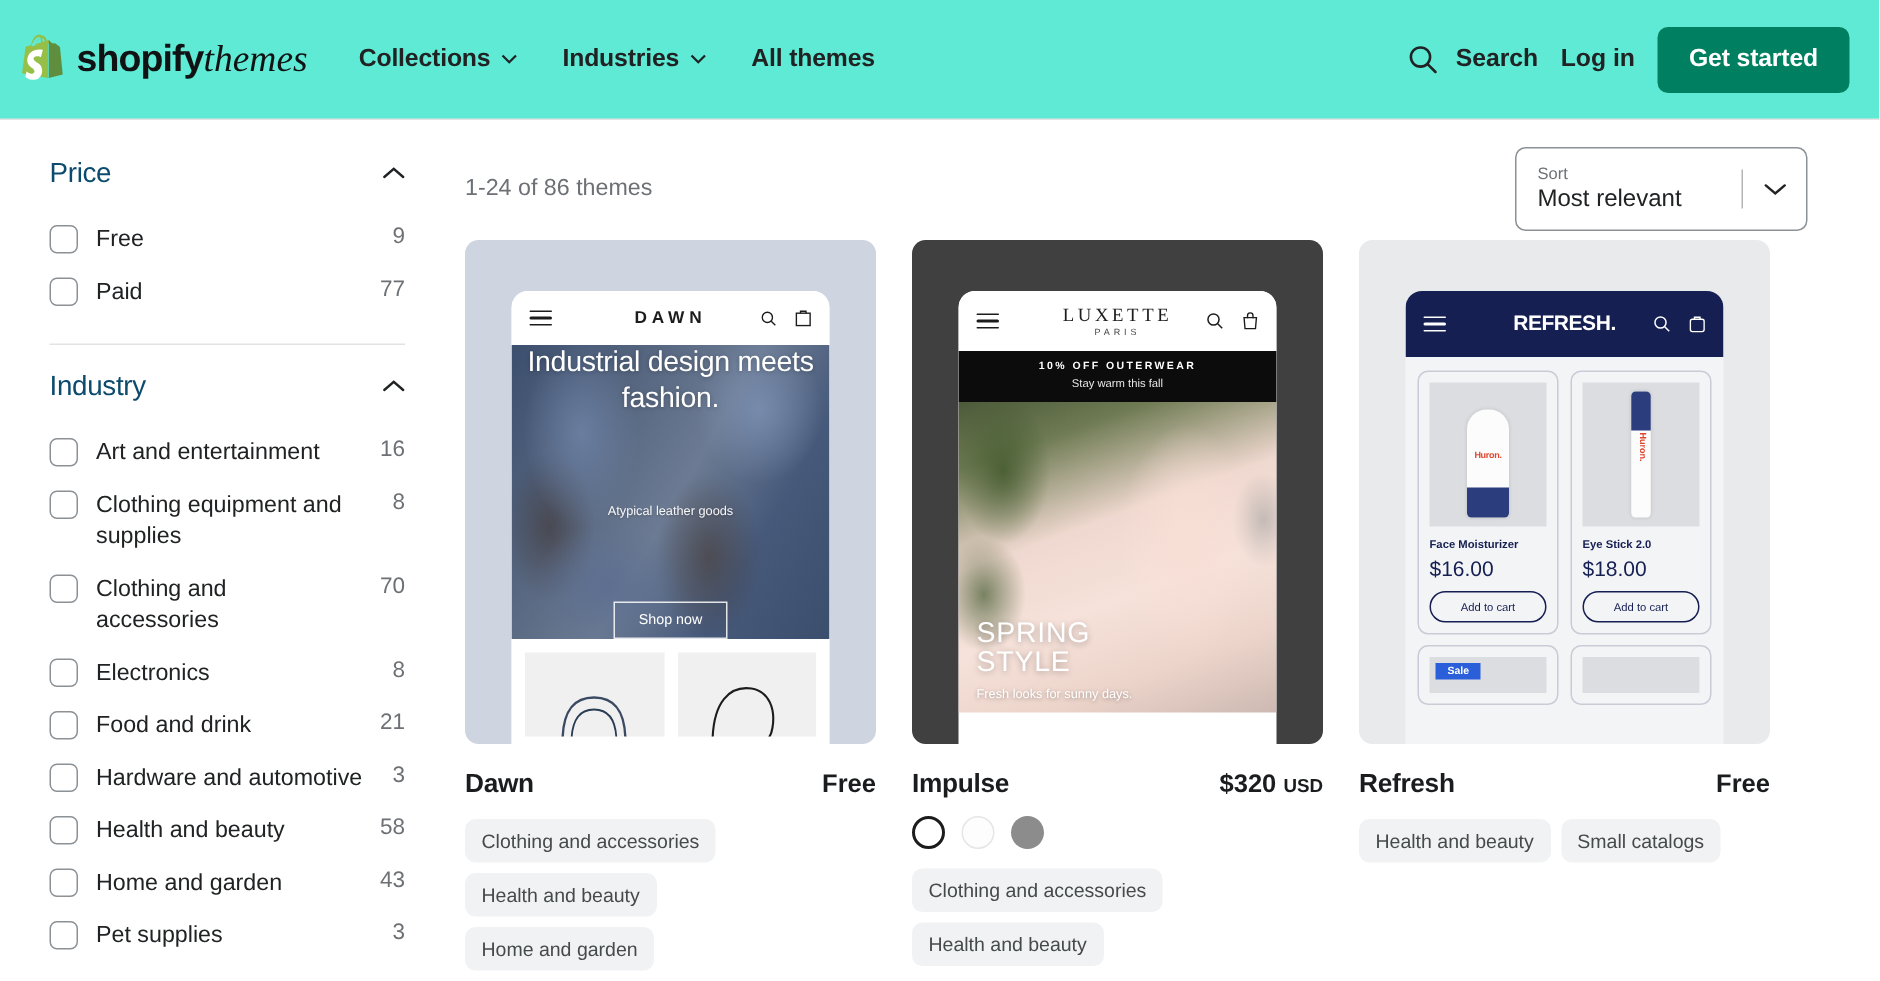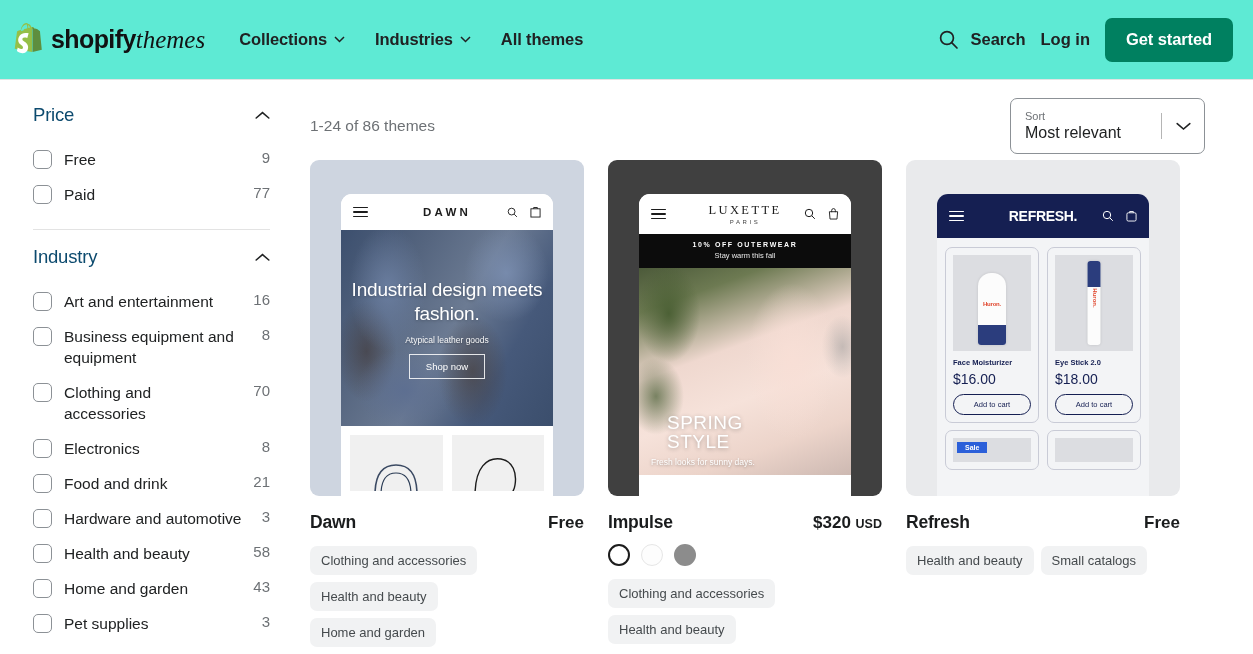--- a/index.html
+++ b/index.html
@@ -123,21 +123,21 @@
     content:""; position:absolute; inset:0;
     background:
       radial-gradient(ellipse 55px 90px at 22% 30%, rgba(110,130,165,.85), transparent 70%),
       radial-gradient(ellipse 60px 70px at 78% 22%, rgba(125,145,180,.8), transparent 70%),
       radial-gradient(ellipse 70px 60px at 30% 82%, rgba(92,110,145,.9), transparent 70%),
       radial-gradient(ellipse 50px 80px at 62% 72%, rgba(70,55,45,.55), transparent 70%),
       radial-gradient(ellipse 42px 70px at 12% 62%, rgba(60,45,38,.5), transparent 72%);
   }
   .dawn-hero-txt {
     position: absolute; inset: 0; display: flex; flex-direction: column;
-    align-items: center; justify-content: center; color: #fff; text-align: center;
+    align-items: center; justify-content: space-between; color: #fff; text-align: center;
   }
   .dawn-h1 { font-size: 19px; line-height: 24px; font-weight: 400; letter-spacing: -0.2px; text-shadow: 0 1px 3px rgba(0,0,0,.25); }
   .dawn-sub { font-size: 8.5px; margin-top: 9px; opacity: .95; text-shadow: 0 1px 2px rgba(0,0,0,.3); }
   .dawn-btn {
     margin-top: 9px; border: 1px solid rgba(255,255,255,.85); padding: 6px 16px;
     font-size: 9.5px; color: #fff;
   }
   .dawn-products { display: flex; gap: 9px; padding: 9px; background: #fff; }
   .dawn-prod { flex: 1; height: 56px; background: #f0f0f0; position: relative; overflow: hidden; }
   .dawn-prod svg { position: absolute; bottom: -6px; left: 50%; transform: translateX(-50%); }
@@ -157,21 +157,21 @@
   }
   .imp-hero::before{
     content:""; position:absolute; inset:0;
     background:
       radial-gradient(ellipse 70px 120px at 72% 45%, rgba(248,223,214,.95), transparent 65%),
       radial-gradient(ellipse 45px 70px at 14% 22%, rgba(70,92,48,.9), transparent 70%),
       radial-gradient(ellipse 40px 55px at 8% 62%, rgba(80,100,60,.75), transparent 70%),
       radial-gradient(ellipse 30px 45px at 96% 38%, rgba(150,150,150,.5), transparent 70%);
   }
   .imp-hero-txt { position: absolute; left: 12px; bottom: 8px; color: #fff; }
-  .imp-h1 { font-size: 19px; line-height: 19px; letter-spacing: .5px; text-shadow: 0 1px 4px rgba(0,0,0,.3); margin-left: 16px; }
+  .imp-h1 { font-size: 19px; line-height: 19px; letter-spacing: .5px; text-shadow: 0 1px 4px rgba(0,0,0,.3); }
   .imp-sub { font-size: 8.5px; margin-top: 6px; text-shadow: 0 1px 3px rgba(0,0,0,.35); }
 
   
   .ref-wrap { background: #e9eaec; }
   .ref-phone { background: #f3f4f6; }
   .ref-bar { background: #151f52; height: 44px; }
   .ref-logo { font-size: 14px; font-weight: 800; color: #fff; letter-spacing: -0.3px; transform: rotate(-6deg); }
   .ref-grid { display: flex; gap: 8px; padding: 9px 8px 0; }
   .ref-card {
     flex: 1; border: 1px solid #c9cbd6; border-radius: 7px; padding: 7px;
@@ -297,21 +297,21 @@
           </svg>
       </div>
       <div class="facet-list" id="industry-list">
           <div class="facet-row">
             <span class="cbox"></span>
             <span class="facet-label">Art and entertainment</span>
             <span class="facet-count">16</span>
           </div>
           <div class="facet-row">
             <span class="cbox"></span>
-            <span class="facet-label">Business equipment and equipment</span>
+            <span class="facet-label">Clothing equipment and supplies</span>
             <span class="facet-count">8</span>
           </div>
           <div class="facet-row">
             <span class="cbox"></span>
             <span class="facet-label">Clothing and accessories</span>
             <span class="facet-count">70</span>
           </div>
           <div class="facet-row">
             <span class="cbox"></span>
             <span class="facet-label">Electronics</span>

